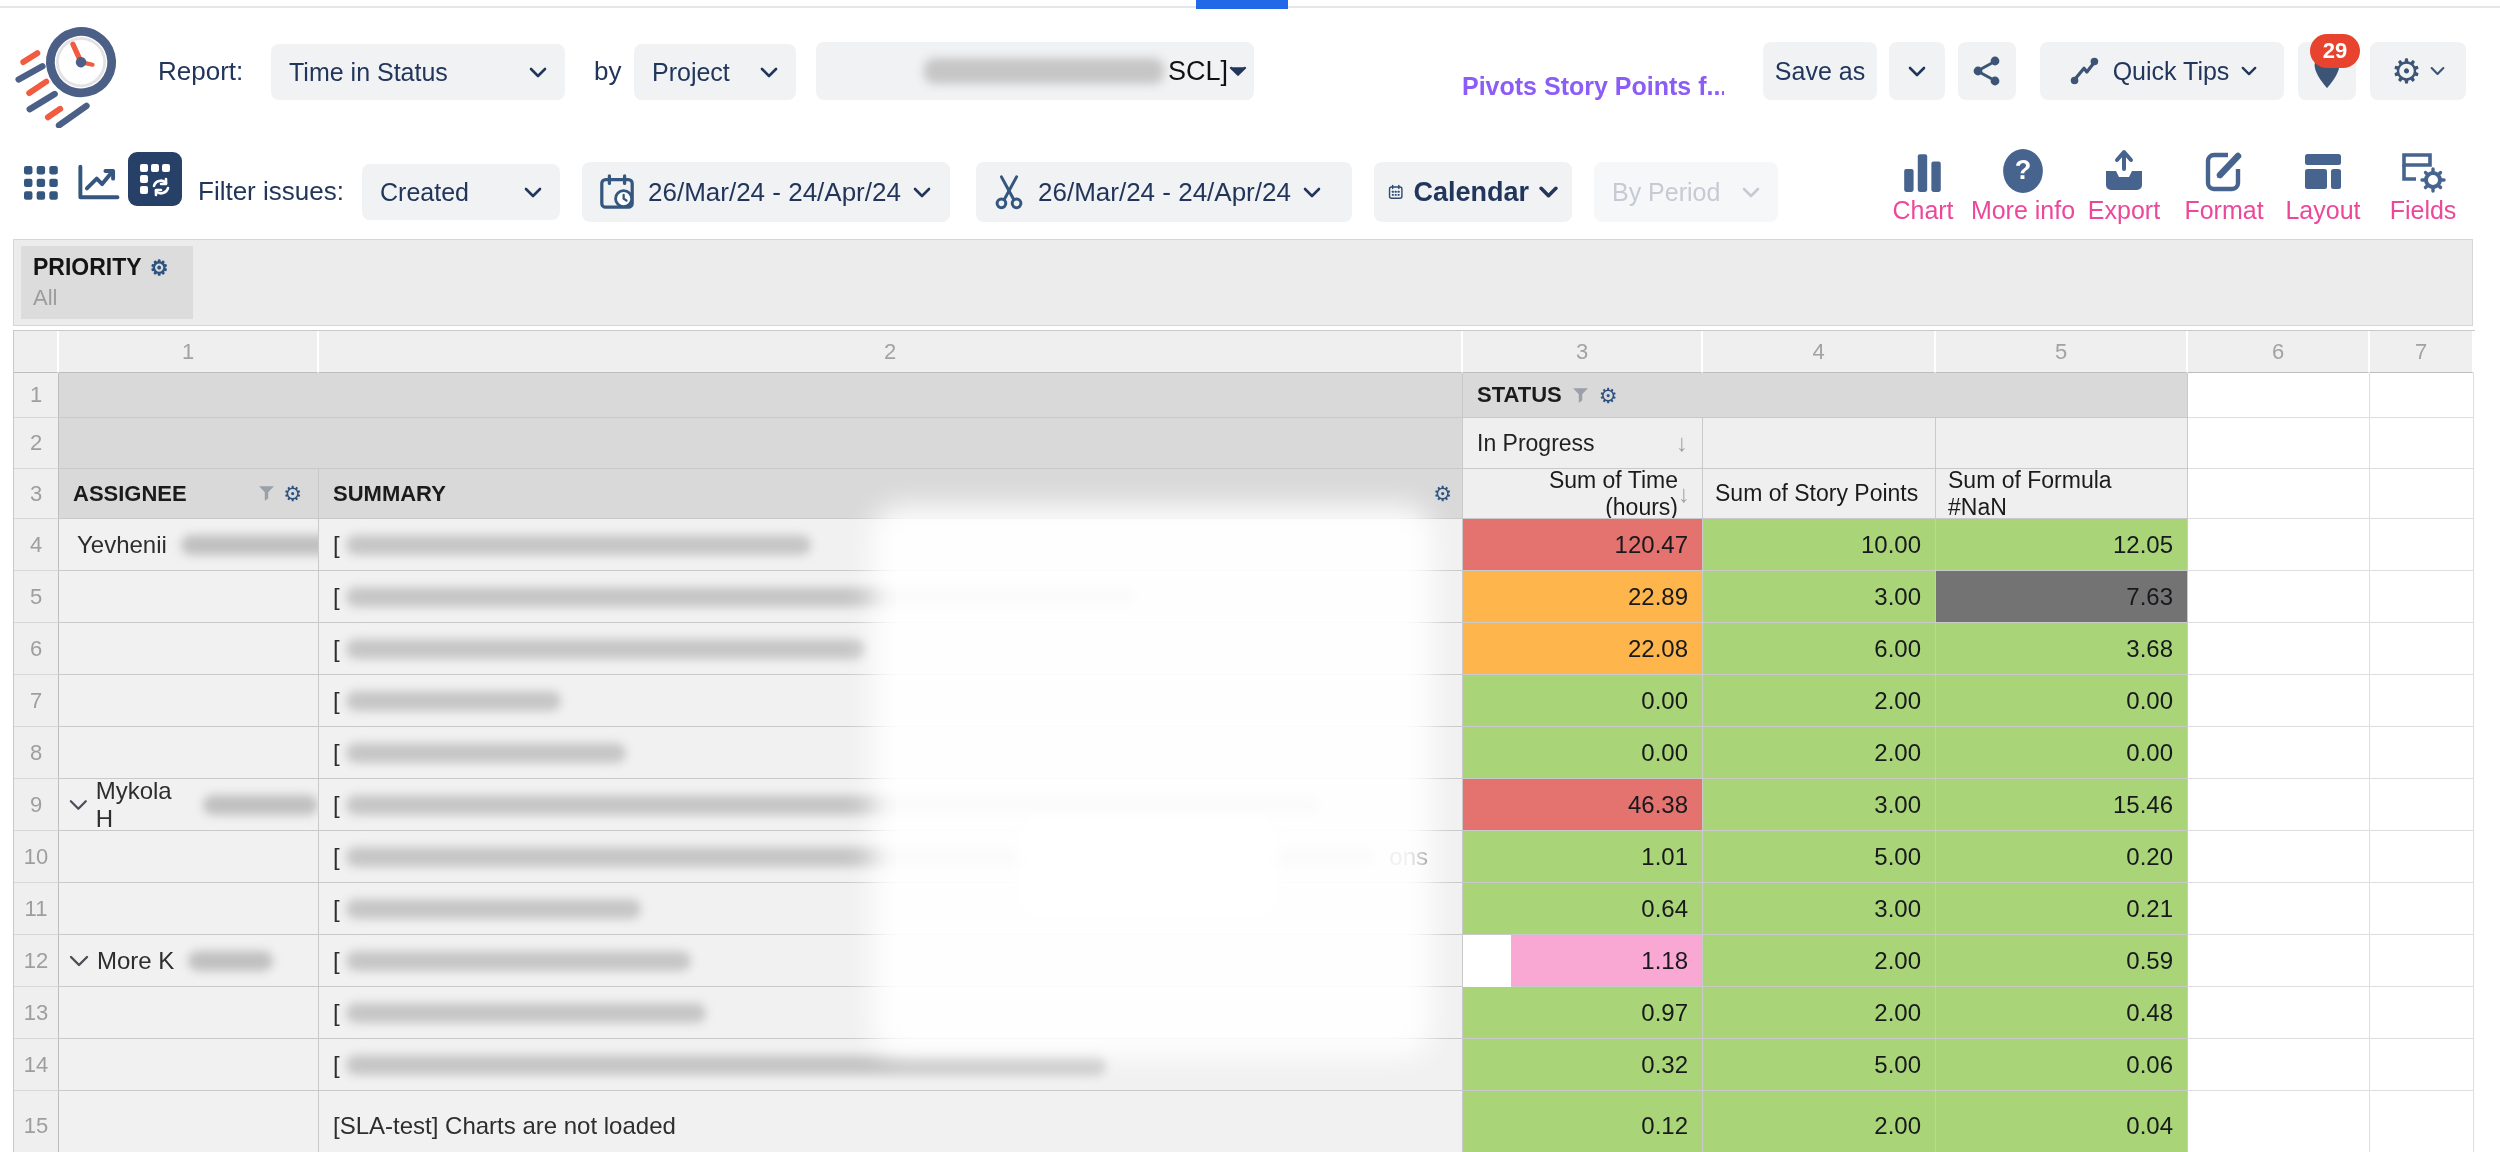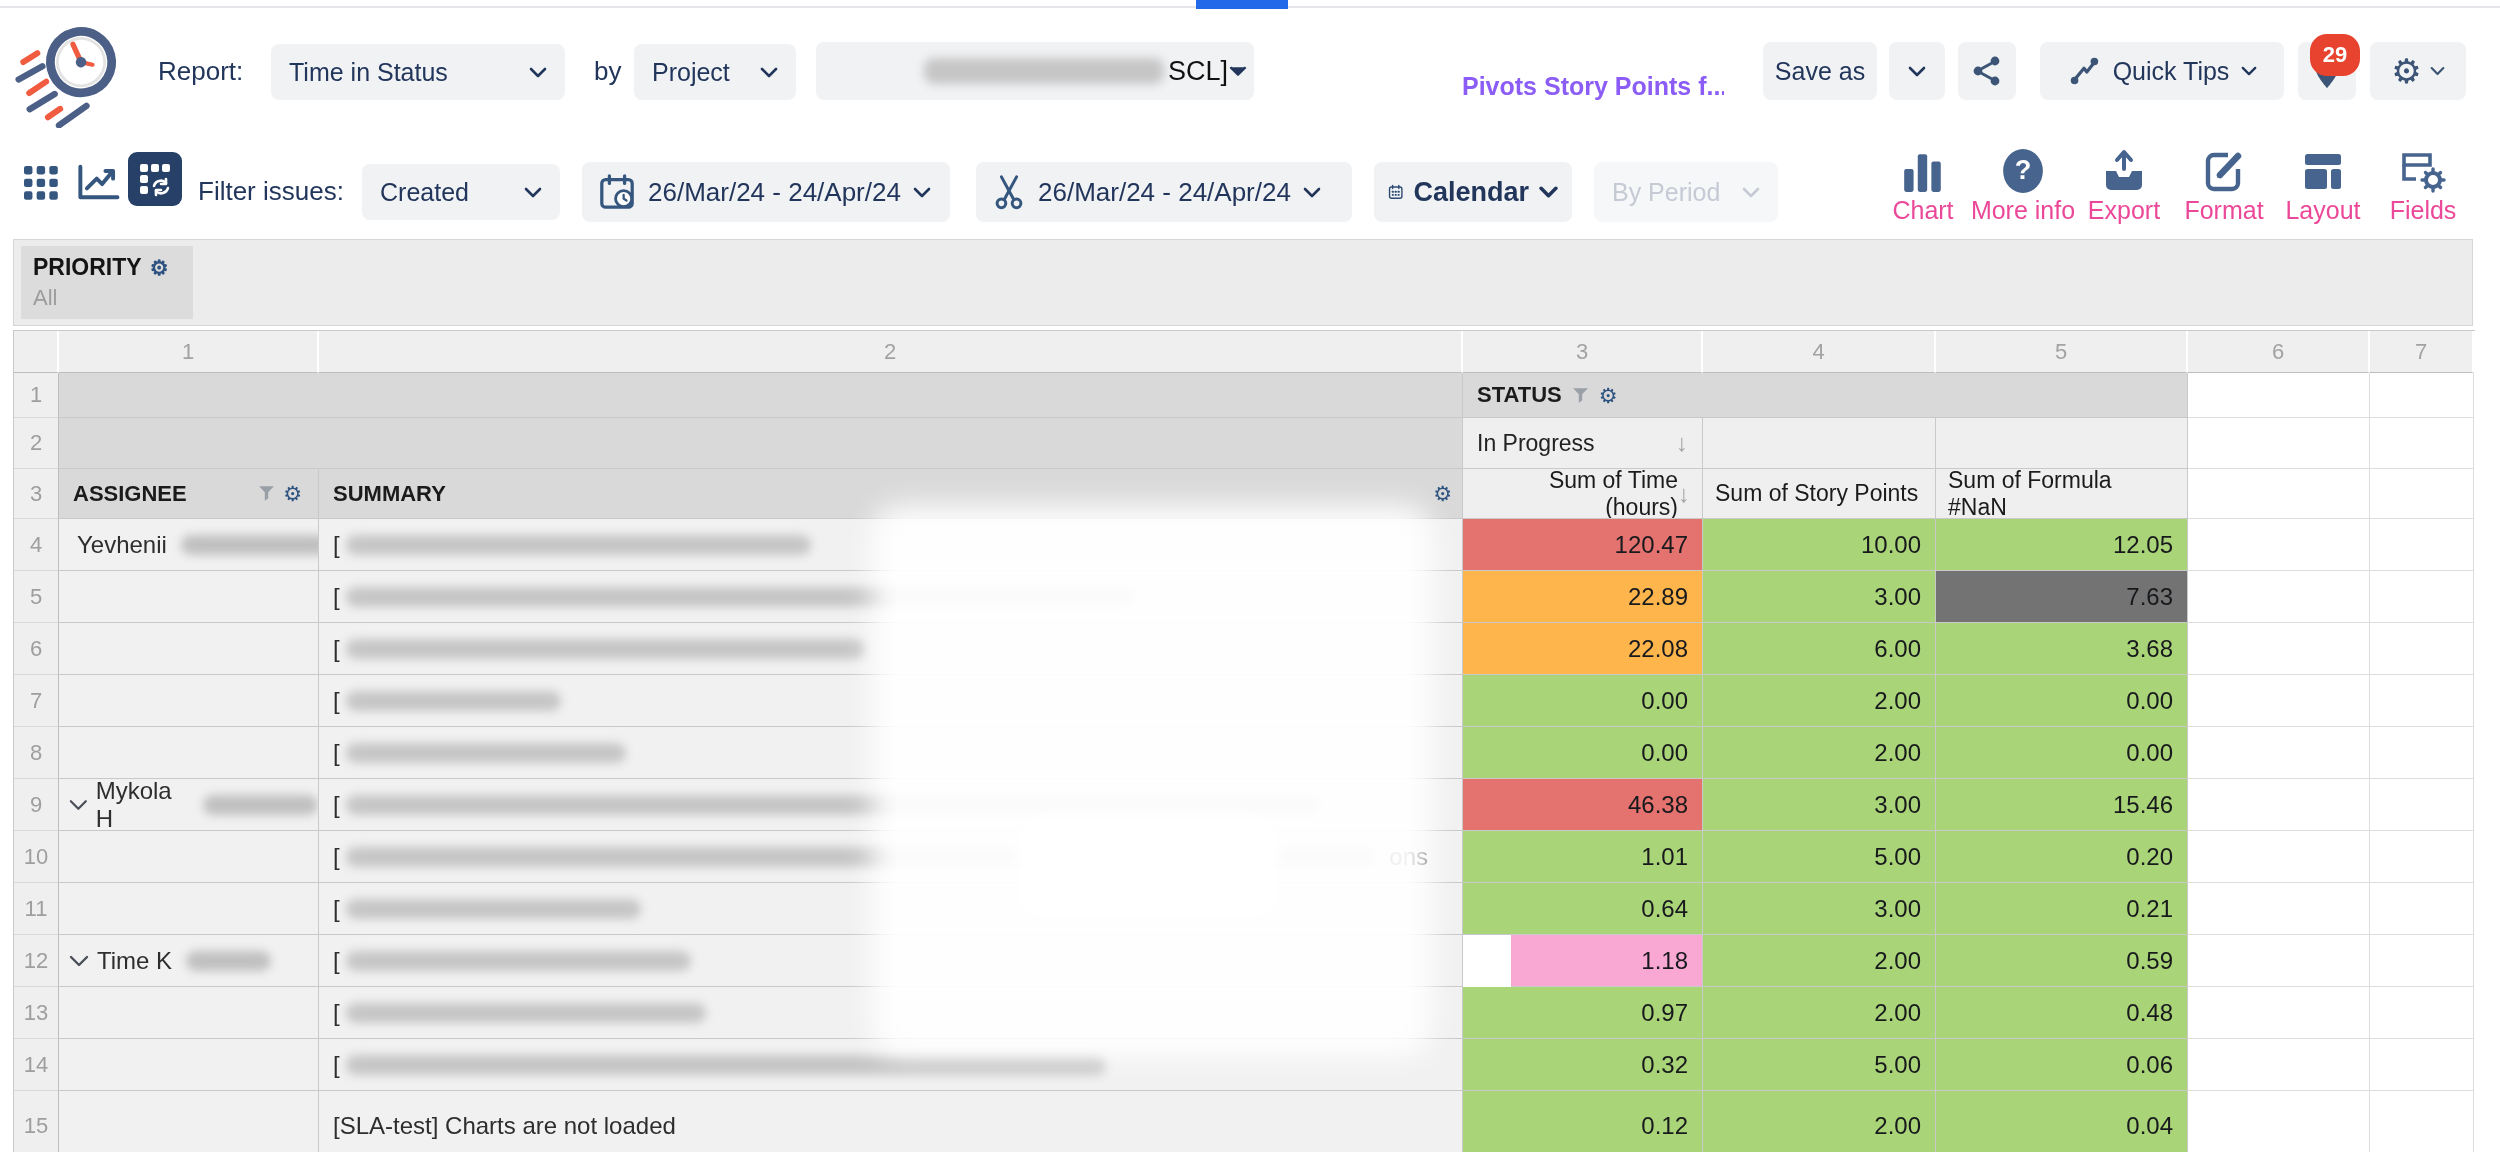--- a/index.html
+++ b/index.html
@@ -11,21 +11,21 @@
   .hairline { left: 0; top: 6px; width: 2500px; height: 2px; background: #e4e6ea; }
   .tab-indicator { left: 1196px; top: 0; width: 92px; height: 9px; background: #2169e8; }
   .nav-text { color: #22365c; font-size: 26px; line-height: 58px; }
   .btn { position: absolute; background: #f1f2f4; border-radius: 8px; display: flex;
     align-items: center; color: #22365c; font-size: 25px; cursor: default; }
   .btn.center { justify-content: center; }
   .select { justify-content: space-between; padding: 0 18px; }
   .chev { flex: none; }
   .report-name { left: 1462px; top: 16px; width: 262px; height: 140px; display: flex; align-items: center;
     color: #8b5cf6; font-size: 25px; font-weight: 600; white-space: nowrap; overflow: hidden; }
-  .badge { left: 2310px; top: 34px; width: 50px; height: 42px; background: #e8432e; border-radius: 17px;
+  .badge { left: 2310px; top: 34px; width: 50px; height: 34px; background: #e8432e; border-radius: 17px;
     color: #fff; font-size: 22px; font-weight: bold; display: flex; align-items: center; justify-content: center; z-index: 3; }
   .gear-glyph { font-size: 34px; color: #3c5475; line-height: 1; }
 
   
   .pivot-toggle { left: 128px; top: 152px; width: 54px; height: 54px; background: #274067;
     border-radius: 9px; display: flex; align-items: center; justify-content: center; }
   .action { position: absolute; top: 148px; width: 150px; display: flex; flex-direction: column;
     align-items: center; gap: 2px; }
   .action .lbl { font-size: 25px; color: #ec4899; white-space: nowrap; }
   .disabled-select { color: #c5cad4; }
@@ -502,21 +502,21 @@
       <div class="cell val" style="background: rgb(170, 212, 120);">0.64</div>
       <div class="cell val" style="background: rgb(170, 212, 120);">3.00</div>
       <div class="cell val" style="background: rgb(170, 212, 120);">0.21</div>
       <div class="cell ecol"></div>
       <div class="cell ecol"></div>
       <div class="cell gutter">12</div>
       <div class="cell dim a-cell">
         <svg width="20" height="12" viewBox="0 0 20 12">
           <path d="M2 2l8 8 8-8" fill="none" stroke="#4a4f57" stroke-width="2.4" stroke-linecap="round" stroke-linejoin="round"></path>
         </svg>
-        <span>Time K</span>
+        <span>More K</span>
         <span class="blur-bar name-bar" style="width: 85px;"></span>
       </div>
       <div class="cell dim s-cell">
         <span>[</span>
         <span class="blur-bar" style="width: 345px;"></span>
       </div>
       <div class="cell val" style="background: #f9a8d4; margin-left: 48px;">1.18</div>
       <div class="cell val" style="background: rgb(170, 212, 120);">2.00</div>
       <div class="cell val" style="background: rgb(170, 212, 120);">0.59</div>
       <div class="cell ecol"></div>

